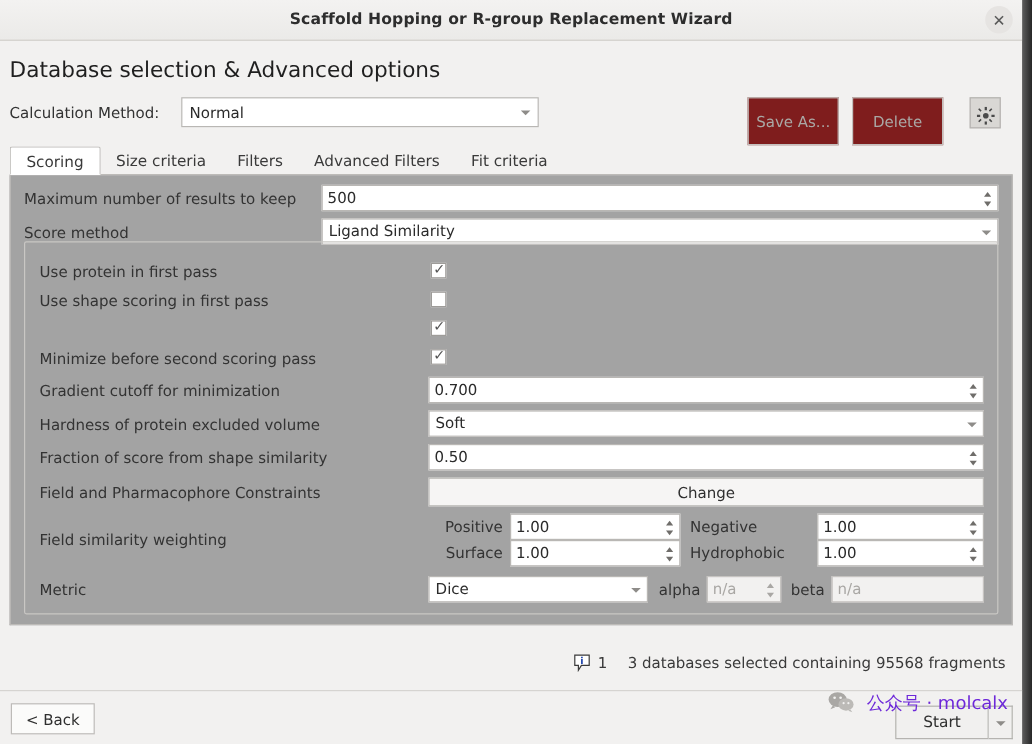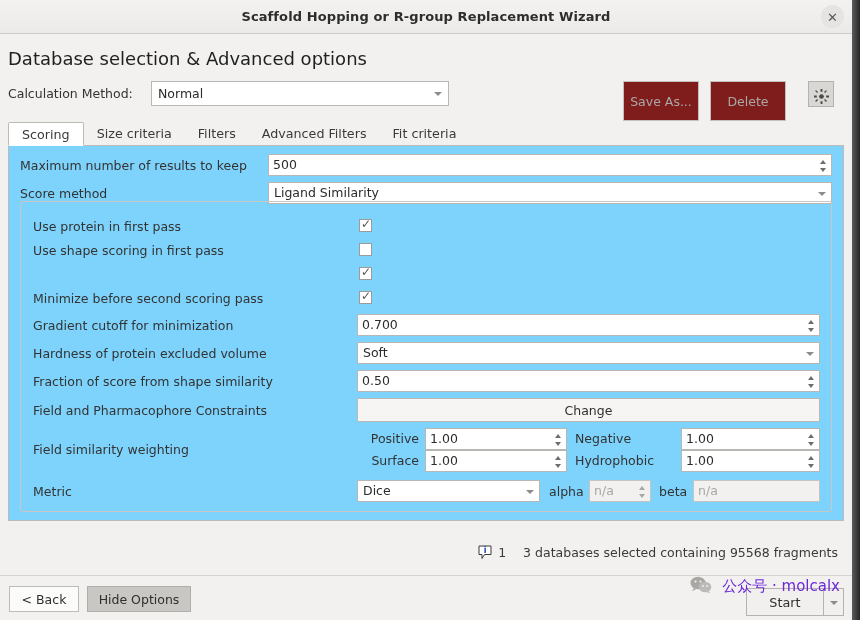--- a/index.html
+++ b/index.html
@@ -87,21 +87,21 @@
   }
   .tab.active {
     background: #ffffff;
     border: 1px solid #bdbbb8; border-bottom: 1px solid #ffffff;
     margin-bottom: -1px;
     border-radius: 2px 2px 0 0;
   }
   
   #panel {
     position: relative; margin: 0 8px; height: 375px;
-    background: #7dd3fc;
+    background: #a3a3a3;
     border: 1px solid #bdbbb8; border-top: none;
     padding: 0;
   }
   .lbl { font-size: 12.5px; color: #333; white-space: nowrap; }
   .row { position: absolute; left: 0; right: 0; height: 24px; }
   
   .field {
     position: absolute; height: 22px; background: #ffffff;
     border: 1px solid #b9b7b4; font-size: 12.5px; color: #2b2b2b;
     padding: 0 4px; line-height: 20px; overflow: hidden; white-space: nowrap;
@@ -383,21 +383,20 @@
         <path d="M1 1h12v8.5H6.5L4 13.5V9.5H1z" fill="#ffffff" stroke="#3a3a3a" stroke-width="1"></path>
         <text x="7" y="8" font-size="8" font-family="DejaVu Sans, sans-serif" fill="#1a3faa" text-anchor="middle" font-weight="bold">i</text>
       </svg>
     </span>
     <span class="cnt">1</span>
     <span>3 databases selected containing 95568 fragments</span>
   </div>
 
   <div id="bottombar">
     <button class="btmbtn" id="back-btn">&lt; Back</button>
-    <button class="btmbtn" id="hide-options-btn">Hide Options</button>
     <button id="start-btn">Start</button>
     <div id="start-arrow">
       <span class="chev"></span>
     </div>
   </div>
 
   <div id="watermark">
     <span class="wc">
       <svg width="22" height="18" viewBox="0 0 22 18" aria-hidden="true">
         <ellipse cx="8" cy="7" rx="7.5" ry="6.2" fill="#a9a7a4"></ellipse>

